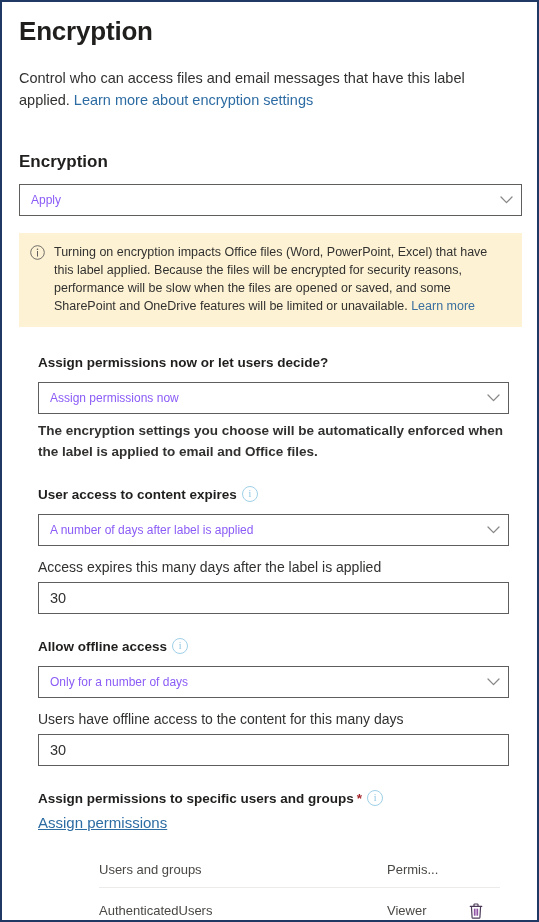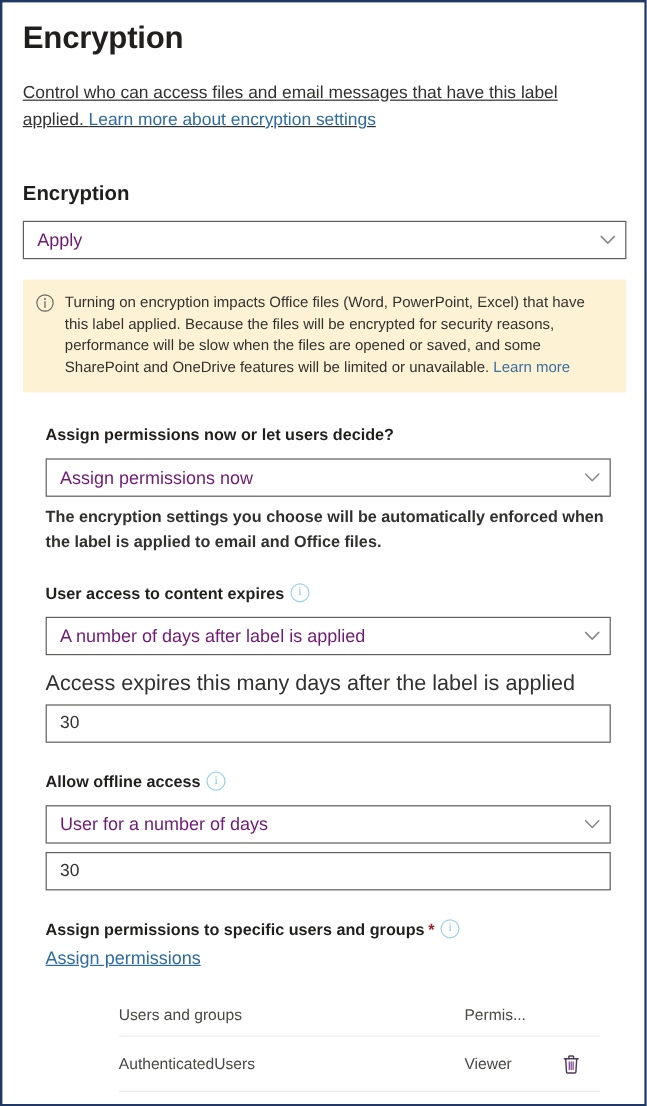--- a/index.html
+++ b/index.html
@@ -41,21 +41,20 @@
     letter-spacing: -0.2px;
     margin: 12px 0 0 0;
     line-height: 34px;
   }
   .page-desc {
     font-size: 14.5px;
     color: #323130;
     line-height: 22px;
     margin-top: 19px;
     max-width: 500px;
-    text-decoration: underline;
   }
   .link {
     color: #2d6ca3;
     text-decoration: none;
     cursor: pointer;
   }
 
   
   .section-title {
     font-size: 17px;
@@ -70,22 +69,22 @@
     box-sizing: border-box;
     height: 32px;
     border: 1px solid #605e5c;
     background: #ffffff;
     display: flex;
     align-items: center;
     margin-top: 12px;
     cursor: pointer;
   }
   .dropdown .dd-text {
-    font-size: 15px;
-    color: #701a75;
+    font-size: 12px;
+    color: #8b5cf6;
     padding-left: 11px;
     flex: 1;
     white-space: nowrap;
     overflow: hidden;
   }
   .chev {
     width: 30px;
     display: flex;
     align-items: center;
     justify-content: center;
@@ -147,21 +146,21 @@
   }
   .field-label.first { margin-top: 28px; }
   .helper {
     font-size: 13.5px;
     color: #323130;
     line-height: 21px;
     margin-top: 6px;
     font-weight: bold;
   }
   .sub-label {
-    font-size: 18px;
+    font-size: 14px;
     color: #323130;
     margin-top: 13px;
   }
   .req-star {
     color: #a4262c;
     font-weight: bold;
     margin-left: -2px;
   }
   .info-icon {
     display: inline-flex;
@@ -301,27 +300,28 @@
       </div>
 
       
       <div class="field-label">
         <span>Allow offline access</span>
         <span class="info-icon">
             <span>i</span>
           </span>
       </div>
       <div class="dropdown">
-        <div class="dd-text">User for a number of days</div>
+        <div class="dd-text">Only for a number of days</div>
         <div class="chev">
           <svg width="13" height="8" viewBox="0 0 13 8" fill="none" aria-hidden="true">
             <path d="M1 1 L6.5 6.6 L12 1" stroke="currentColor" stroke-width="1.3" fill="none" stroke-linecap="round" stroke-linejoin="round"></path>
           </svg>
         </div>
       </div>
+      <div class="sub-label">Users have offline access to the content for this many days</div>
       <div class="textbox">
         <div class="tb-text">30</div>
       </div>
 
       
       <div class="field-label">
         <span>Assign permissions to specific users and groups</span>
         <span class="req-star">*</span>
         <span class="info-icon">
             <span>i</span>

